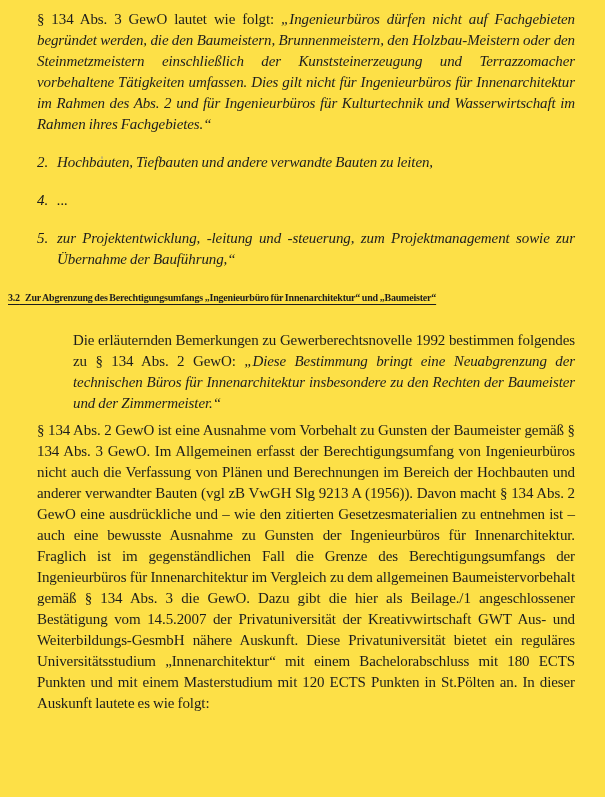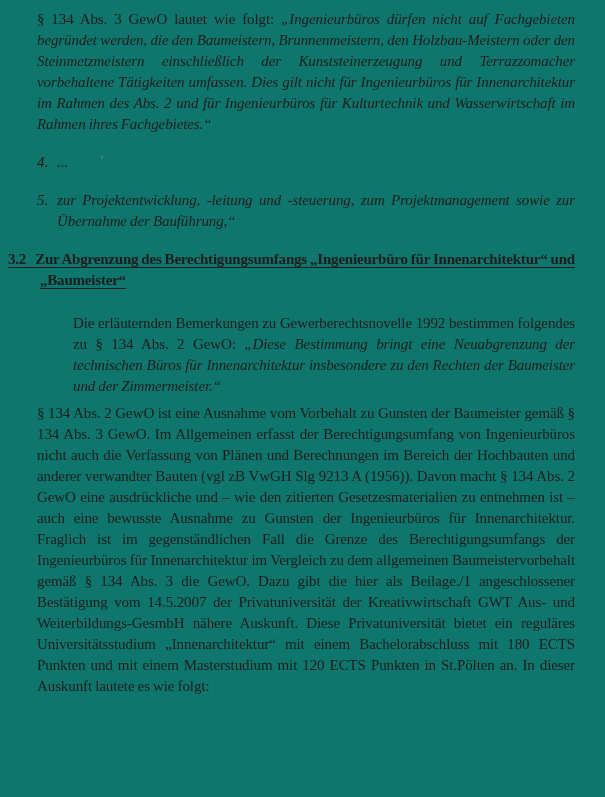--- a/index.html
+++ b/index.html
@@ -5,21 +5,21 @@
   html, body {
     margin: 0;
     padding: 0;
     background: #ffffff;
   }
   .page {
     position: relative;
     width: 605px;
     height: 797px;
     box-sizing: border-box;
-    background: #0f766e;
+    background: #fde047;
     color: #1d1d1d;
     padding: 9px 30px 0 37px;
     font-family: "Liberation Serif", "DejaVu Serif", serif;
     font-size: 15px;
     line-height: 21px;
     text-align: justify;
     letter-spacing: -0.1px;
     word-spacing: -0.5px;
     overflow: hidden;
   }
@@ -41,21 +41,21 @@
     padding-left: 20px;
     text-indent: -20px;
   }
   .li-num {
     display: inline-block;
     width: 20px;
     text-indent: 0;
   }
   .heading {
     font-weight: bold;
-    font-size: 15px;
+    font-size: 10px;
     line-height: 21px;
     margin: 6px 0 22px -29px;
     padding-left: 32px;
     text-indent: -32px;
     text-decoration: underline;
     text-underline-offset: 3px;
     text-decoration-thickness: 1px;
     letter-spacing: -0.2px;
     word-spacing: -0.6px;
   }
@@ -78,20 +78,21 @@
 </style>
 </head>
 <body>
 
 <div class="page">
 
   <p class="para"><span>§ 134 Abs. 3 GewO lautet wie folgt: </span><span class="it">„Ingenieurbüros dürfen nicht auf Fachgebieten begründet werden, die den Baumeistern, Brunnenmeistern, den Holzbau-Meistern oder den Steinmetzmeistern einschließlich der Kunststeinerzeugung und Terrazzomacher vorbehaltene Tätigkeiten umfassen. Dies gilt nicht für Ingenieurbüros für Innenarchitektur im Rahmen des Abs. 2 und für Ingenieurbüros für Kulturtechnik und Wasserwirtschaft im Rahmen ihres Fachgebietes.“</span></p>
 
 
   <div class="legal-list">
+    <div class="list-item"><span class="li-num">2.</span><span>Hochbauten, Tiefbauten und andere verwandte Bauten zu leiten,</span></div>
     <div class="list-item"><span class="li-num">4.</span><span>...</span></div>
     <div class="list-item"><span class="li-num">5.</span><span>zur Projektentwicklung, -leitung und -steuerung, zum Projektmanagement sowie zur Übernahme der Bauführung,“</span></div>
   </div>
 
   <div class="heading"><span class="h-num">3.2</span><span>Zur Abgrenzung des Berechtigungsumfangs „Ingenieurbüro für Innenarchitektur“ und „Baumeister“</span></div>
 
   <p class="para para-novelle"><span>Die erläuternden Bemerkungen zu Gewerberechtsnovelle 1992 bestimmen folgendes zu § 134 Abs. 2 GewO: </span><span class="it">„Diese Bestimmung bringt eine Neuabgrenzung der technischen Büros für Innenarchitektur insbesondere zu den Rechten der Baumeister und der Zimmermeister.“</span></p>
 
   <p class="para para-final">§ 134 Abs. 2 GewO ist eine Ausnahme vom Vorbehalt zu Gunsten der Baumeister gemäß § 134 Abs. 3 GewO. Im Allgemeinen erfasst der Berechtigungsumfang von Ingenieurbüros nicht auch die Verfassung von Plänen und Berechnungen im Bereich der Hochbauten und anderer verwandter Bauten (vgl zB VwGH Slg 9213 A (1956)). Davon macht § 134 Abs. 2 GewO eine ausdrückliche und – wie den zitierten Gesetzesmaterialien zu entnehmen ist – auch eine bewusste Ausnahme zu Gunsten der Ingenieurbüros für Innenarchitektur. Fraglich ist im gegenständlichen Fall die Grenze des Berechtigungsumfangs der Ingenieurbüros für Innenarchitektur im Vergleich zu dem allgemeinen Baumeistervorbehalt gemäß § 134 Abs. 3 die GewO. Dazu gibt die hier als Beilage./1 angeschlossener Bestätigung vom 14.5.2007 der Privatuniversität der Kreativwirtschaft GWT Aus- und Weiterbildungs-GesmbH nähere Auskunft. Diese Privatuniversität bietet ein reguläres Universitätsstudium „Innenarchitektur“ mit einem Bachelorabschluss mit 180 ECTS Punkten und mit einem Masterstudium mit 120 ECTS Punkten in St.Pölten an. In dieser Auskunft lautete es wie folgt:</p>
 

